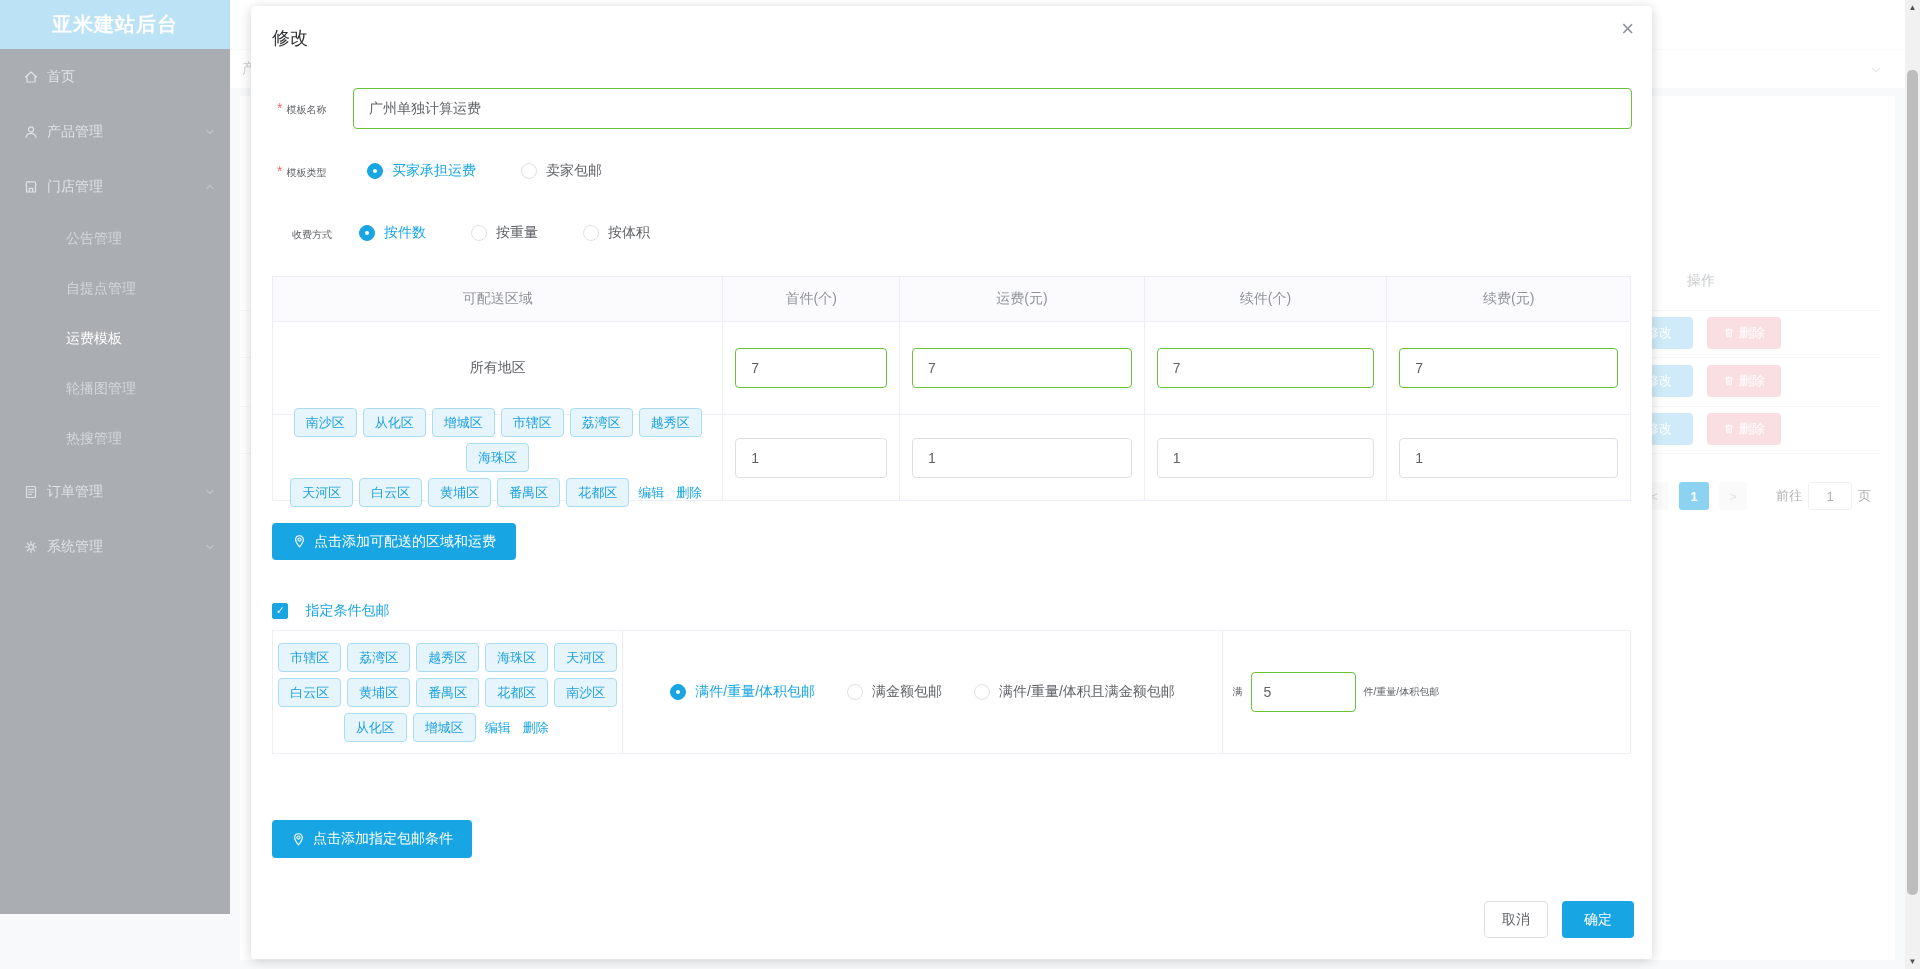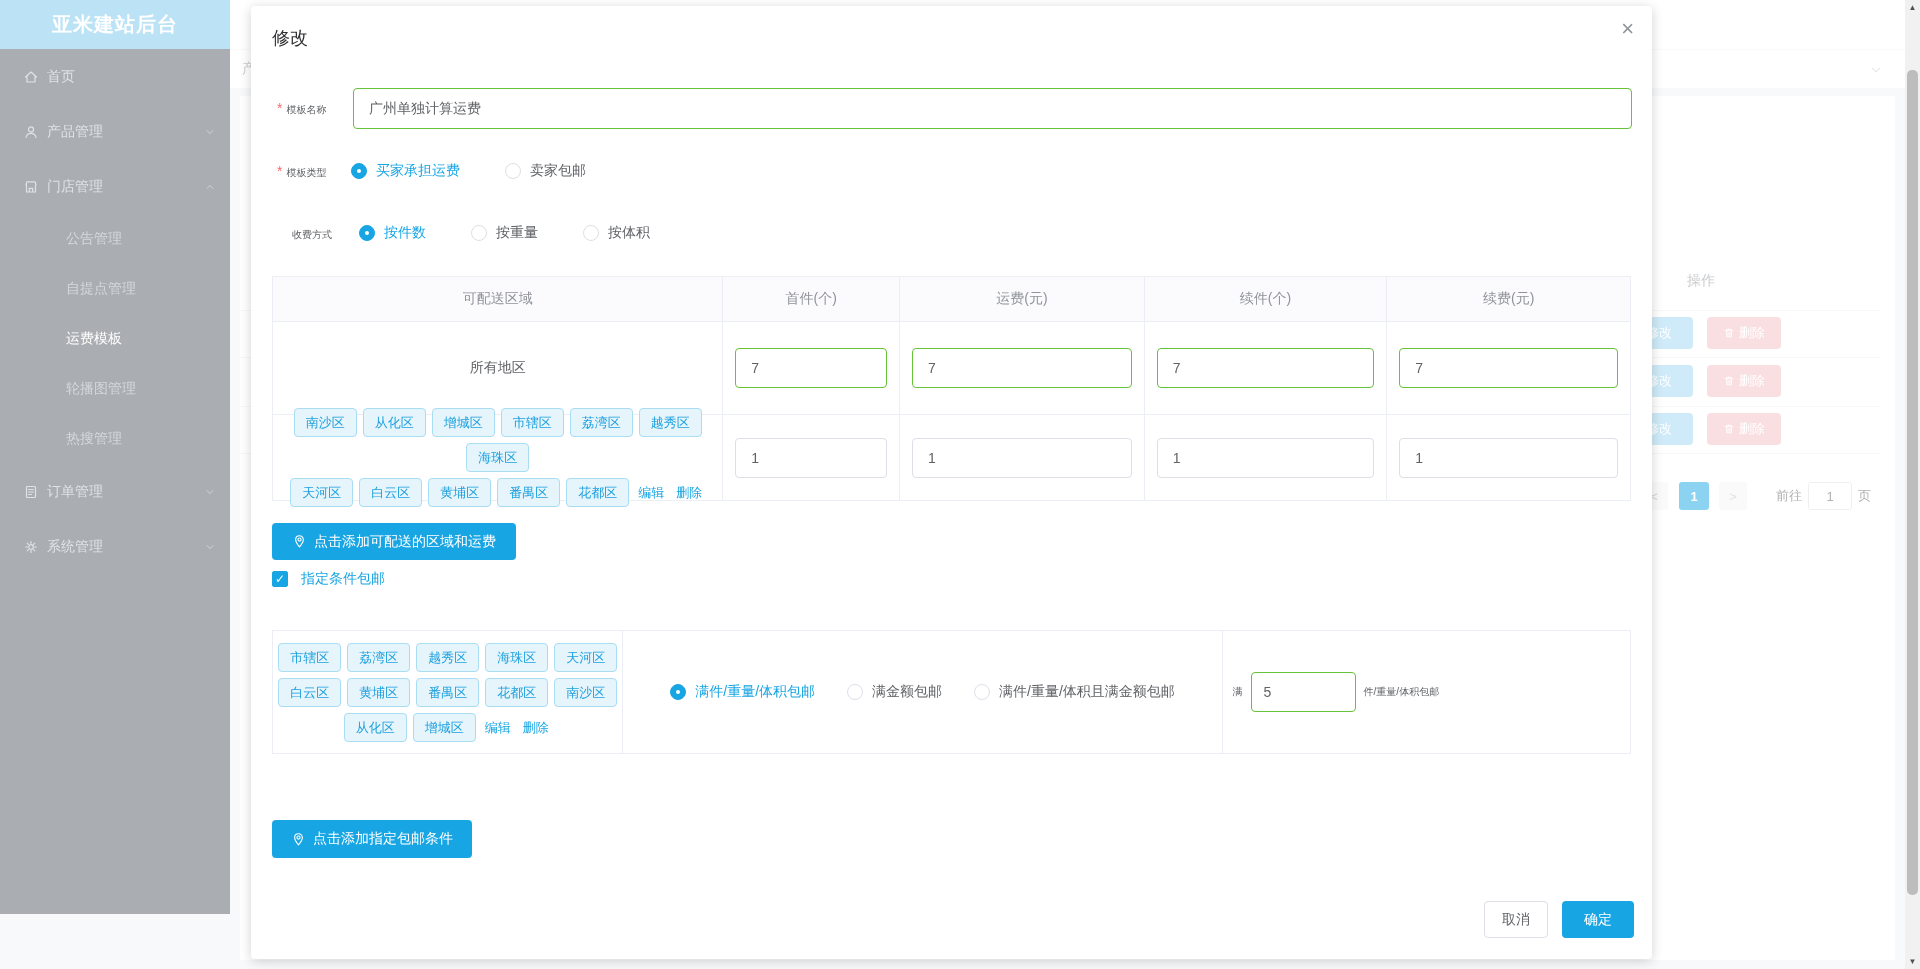--- a/index.html
+++ b/index.html
@@ -220,21 +220,21 @@
     <div class="abs" style="left:26px; top:82px; height:41px; line-height:41px;">
       <span class="req">*</span><span class="form-label">模板名称</span>
     </div>
     <div class="abs" style="left:102px; top:82px; width:1279px; height:41px;">
       <input class="inp green" style="height: 41px;" value="广州单独计算运费">
     </div>
 
     <div class="abs" style="left:26px; top:156px; height:18px; line-height:18px;">
       <span class="req">*</span><span class="form-label">模板类型</span>
     </div>
-    <div class="abs" style="left:100px; top:156px; display:flex; align-items:flex-end;">
+    <div class="abs" style="left:116px; top:156px; display:flex; align-items:flex-end;">
       <span class="radio-item checked" style="margin-right:45px;">
           <span class="radio checked"></span>
           <span class="rlabel">买家承担运费</span>
         </span>
       <span class="radio-item">
           <span class="radio"></span>
           <span class="rlabel">卖家包邮</span>
         </span>
     </div>
 
@@ -306,21 +306,21 @@
     </div>
 
     <button class="btn-blue abs" style="left:21px; top:517px; width:244px; height:37px;">
       <svg class="pin lineic" viewBox="0 0 16 16">
           <path d="M8 1.8C5.7 1.8 3.9 3.6 3.9 5.9 3.9 9 8 13.8 8 13.8s4.1-4.8 4.1-7.9C12.1 3.6 10.3 1.8 8 1.8z"></path>
           <circle cx="8" cy="5.9" r="1.7"></circle>
         </svg>
       <span>点击添加可配送的区域和运费</span>
     </button>
 
-    <div class="abs" style="left:21px; top:564px;">
+    <div class="abs" style="left:21px; top:596px;font-family:Liberation Mono, monospace;">
       <span class="cb">✓</span>
       <span class="cb-label">指定条件包邮</span>
     </div>
 
     <div class="tbl" style="top:624px;">
       <div class="trow" style="height:122px;">
         <div class="tcell t2c1">
           <div class="tagwrap">
             <div>
               <span class="tag">市辖区</span><span class="tag">荔湾区</span><span class="tag">越秀区</span><span class="tag">海珠区</span><span class="tag">天河区</span>

